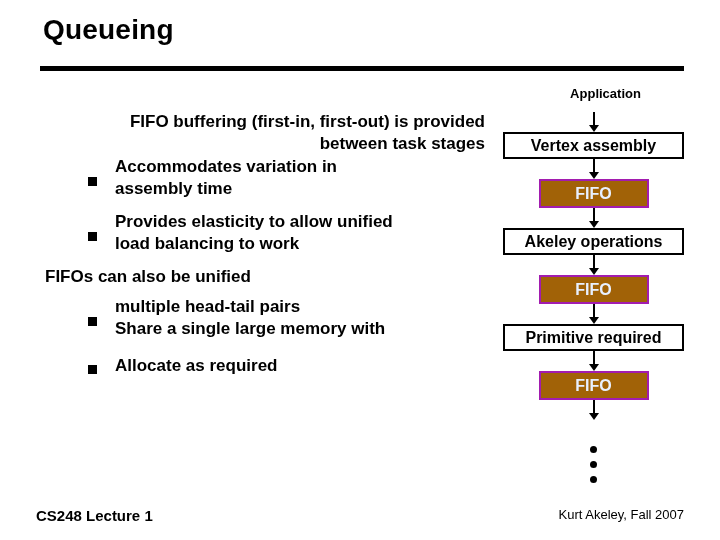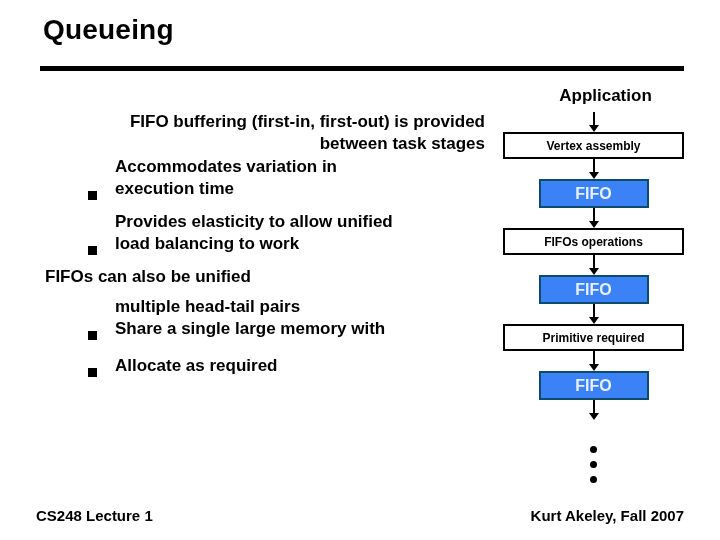--- a/index.html
+++ b/index.html
@@ -22,93 +22,93 @@
     position: absolute; left: 40px; top: 66px;
     width: 644px; height: 5px; background: #000000;
   }
 
   
   .bodytext { font-size: 17px; line-height: 22px; font-weight: 600; }
   .para1 { position: absolute; left: 45px; top: 111px; width: 440px; text-align: right; }
   .para1 .cont { padding-left: 30px; }
   .para2 { position: absolute; left: 45px; top: 266px; width: 440px; }
 
-  .bullet { position: absolute; left: 88px; display: flex; align-items: flex-end; }
+  .bullet { position: absolute; left: 88px; display: flex; align-items: center; }
   .bullet .marker {
     width: 9px; height: 9px; background: #000000;
     margin-top: 7px; flex: 0 0 auto;
   }
   .bullet .btext { margin-left: 18px; width: 330px; }
   .b1 { top: 156px; }
   .b2 { top: 211px; }
   .b3 { top: 296px; }
   .b4 { top: 355px; }
 
   
   .diagram {
     position: absolute; left: 503px; top: 86px; width: 181px;
     display: flex; flex-direction: column; align-items: center;
   }
   .src-label {
-    height: 26px; font-size: 17px; font-weight: 600;
+    height: 26px; font-size: 13px; font-weight: 600;
     display: flex; align-items: flex-start; justify-content: center; margin-left: 24px;
   }
   .arrow { height: 20px; display: flex; flex-direction: column; align-items: center; }
   .arrow .line { width: 2px; height: 13px; background: #000000; }
   .arrow .head {
     width: 0; height: 0;
     border-left: 5px solid transparent; border-right: 5px solid transparent;
     border-top: 7px solid #000000;
   }
   .stage-box {
     box-sizing: border-box;
     width: 181px; height: 27px;
     background: #ffffff; border: 2px solid #000000;
     display: flex; align-items: center; justify-content: center;
-    font-size: 12px; font-weight: 600;
+    font-size: 16px; font-weight: 600;
   }
   .fifo-box {
     box-sizing: border-box;
     width: 110px; height: 29px;
-    background: #3b82f6; border: 2px solid #0c4a6e;
+    background: #a16207; border: 2px solid #a21caf;
     color: #E8F0FF;
     display: flex; align-items: center; justify-content: center;
     font-size: 16px; font-weight: 600;
   }
   .dots { margin-top: 22px; display: flex; flex-direction: column; align-items: center; }
   .dots .dot { width: 7px; height: 7px; border-radius: 50%; background: #000000; margin: 4px 0; }
 
   
   .footer-left {
     position: absolute; left: 36px; top: 507px;
     font-size: 15px; font-weight: 700;
   }
   .footer-right {
     position: absolute; right: 36px; top: 507px;
-    font-size: 15px; font-weight: 700;
+    font-size: 13px; font-weight: 400;
   }
 </style>
 </head>
 <body>
 
 <div class="slide">
 
   <div class="title">Queueing</div>
   <div class="title-rule"></div>
 
   <div class="bodytext para1">
     <div>FIFO buffering (first-in, first-out) is provided</div>
     <div class="cont">between task stages</div>
   </div>
 
   <div class="bodytext bullet b1">
     <div class="marker"></div>
     <div class="btext">
       <div>Accommodates variation in</div>
-      <div>execution time</div>
+      <div>assembly time</div>
     </div>
   </div>
 
   <div class="bodytext bullet b2">
     <div class="marker"></div>
     <div class="btext">
       <div>Provides elasticity to allow unified</div>
       <div>load balancing to work</div>
     </div>
   </div>
@@ -146,21 +146,21 @@
       <div class="head"></div>
     </div>
 
     <div class="fifo-box">FIFO</div>
 
     <div class="arrow">
       <div class="line"></div>
       <div class="head"></div>
     </div>
 
-    <div class="stage-box">FIFOs operations</div>
+    <div class="stage-box">Akeley operations</div>
 
     <div class="arrow">
       <div class="line"></div>
       <div class="head"></div>
     </div>
 
     <div class="fifo-box">FIFO</div>
 
     <div class="arrow">
       <div class="line"></div>

